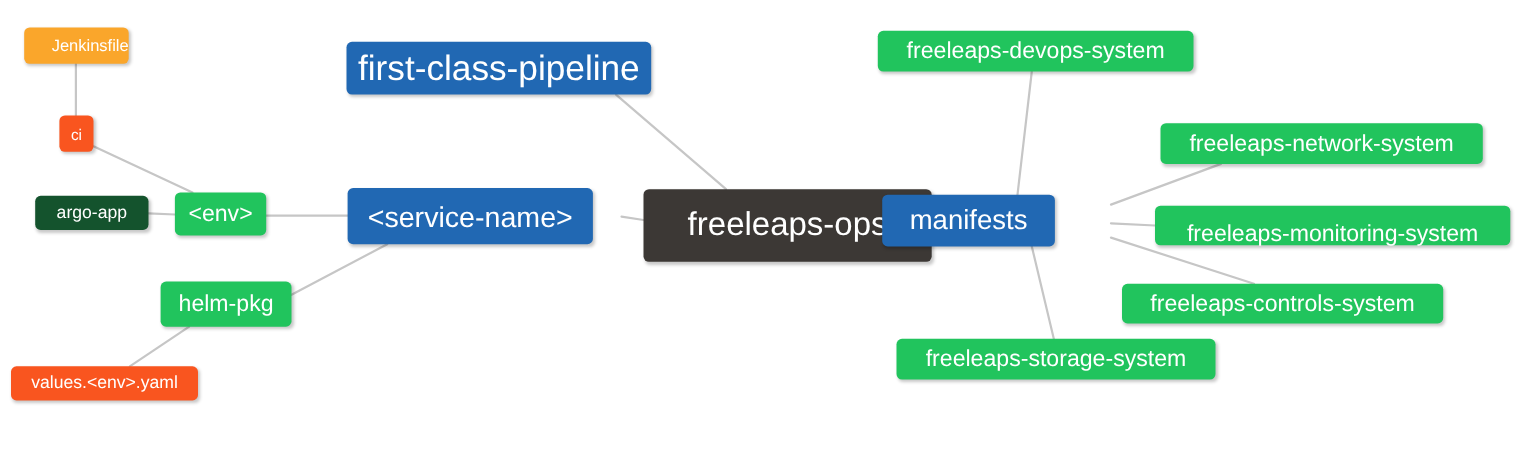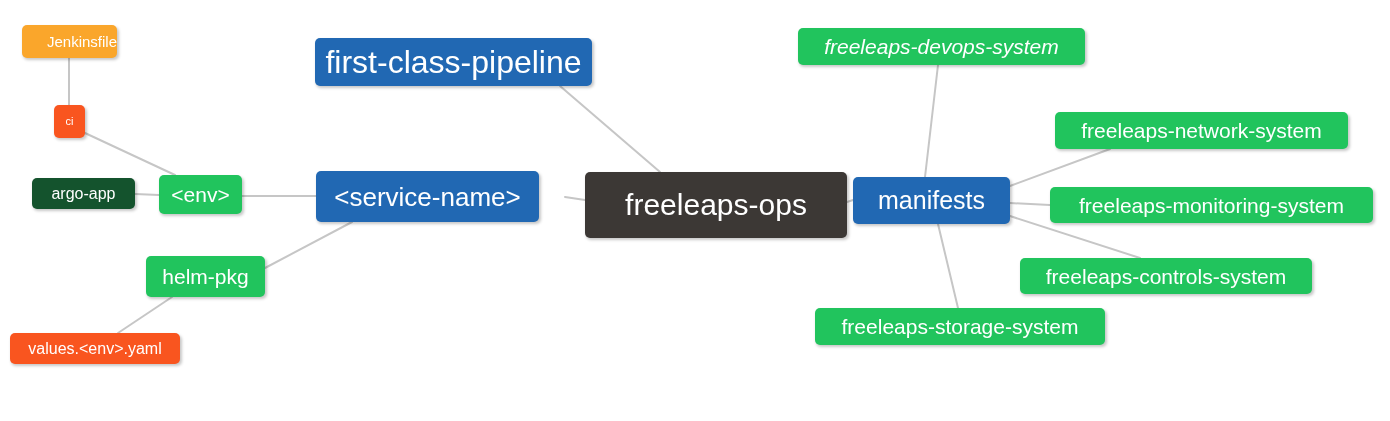--- a/index.html
+++ b/index.html
@@ -68,48 +68,48 @@
   <div id="node-layer">
       <div class="node" style="left: 585px; top: 172px; width: 262px; height: 66px; background: rgb(60, 56, 53); border-radius: 5px; font-size: 30px;">
         <span class="node-label">freeleaps-ops</span>
       </div>
       <div class="node" style="left: 316px; top: 171px; width: 223px; height: 51px; background: rgb(33, 104, 179); border-radius: 5px; font-size: 26px;">
         <span class="node-label">&lt;service-name&gt;</span>
       </div>
       <div class="node" style="left: 315px; top: 38px; width: 277px; height: 48px; background: rgb(33, 104, 179); border-radius: 5px; font-size: 32px;">
         <span class="node-label">first-class-pipeline</span>
       </div>
-      <div class="node" style="left: 853px; top: 177px; width: 157px; height: 47px; background: rgb(33, 104, 179); border-radius: 5px; font-size: 25px;">
+      <div class="node" style="left: 802px; top: 177px; width: 157px; height: 47px; background: rgb(33, 104, 179); border-radius: 5px; font-size: 25px;">
         <span class="node-label">manifests</span>
       </div>
       <div class="node" style="left: 159px; top: 175px; width: 83px; height: 39px; background: rgb(33, 196, 93); border-radius: 5px; font-size: 21px;">
         <span class="node-label">&lt;env&gt;</span>
       </div>
       <div class="node" style="left: 146px; top: 256px; width: 119px; height: 41px; background: rgb(33, 196, 93); border-radius: 5px; font-size: 21px;">
         <span class="node-label">helm-pkg</span>
       </div>
       <div class="node" style="left: 22px; top: 25px; width: 95px; height: 33px; background: rgb(250, 166, 43); border-radius: 5px; font-size: 15px; justify-content: flex-end;">
         <span class="node-label">Jenkinsfile</span>
       </div>
-      <div class="node" style="left: 54px; top: 105px; width: 31px; height: 33px; background: rgb(249, 85, 31); border-radius: 5px; font-size: 11px;">
+      <div class="node" style="left: 54px; top: 105px; width: 31px; height: 33px; background: rgb(249, 85, 31); border-radius: 5px; font-size: 14px;">
         <span class="node-label">ci</span>
       </div>
       <div class="node" style="left: 32px; top: 178px; width: 103px; height: 31px; background: #14532d; border-radius: 5px; font-size: 16px;">
         <span class="node-label">argo-app</span>
       </div>
       <div class="node" style="left: 10px; top: 333px; width: 170px; height: 31px; background: rgb(249, 85, 31); border-radius: 5px; font-size: 16px; text-align: right;">
         <span class="node-label">values.&lt;env&gt;.yaml</span>
       </div>
-      <div class="node" style="left: 798px; top: 28px; width: 287px; height: 37px; background: rgb(33, 196, 93); border-radius: 5px; font-size: 21px; font-style: italic;">
+      <div class="node" style="left: 798px; top: 28px; width: 287px; height: 37px; background: rgb(33, 196, 93); border-radius: 5px; font-size: 21px;">
         <span class="node-label">freeleaps-devops-system</span>
       </div>
       <div class="node" style="left: 1055px; top: 112px; width: 293px; height: 37px; background: rgb(33, 196, 93); border-radius: 5px; font-size: 21px;">
         <span class="node-label">freeleaps-network-system</span>
       </div>
-      <div class="node" style="left: 1050px; top: 187px; width: 323px; height: 36px; background: rgb(33, 196, 93); border-radius: 5px; font-size: 21px;">
+      <div class="node" style="left: 1050px; top: 187px; width: 323px; height: 36px; background: rgb(33, 196, 93); border-radius: 5px; font-size: 21px; align-items: flex-end;">
         <span class="node-label">freeleaps-monitoring-system</span>
       </div>
       <div class="node" style="left: 1020px; top: 258px; width: 292px; height: 36px; background: rgb(33, 196, 93); border-radius: 5px; font-size: 21px;">
         <span class="node-label">freeleaps-controls-system</span>
       </div>
       <div class="node" style="left: 815px; top: 308px; width: 290px; height: 37px; background: rgb(33, 196, 93); border-radius: 5px; font-size: 21px;">
         <span class="node-label">freeleaps-storage-system</span>
       </div>
     </div>
 </div>

